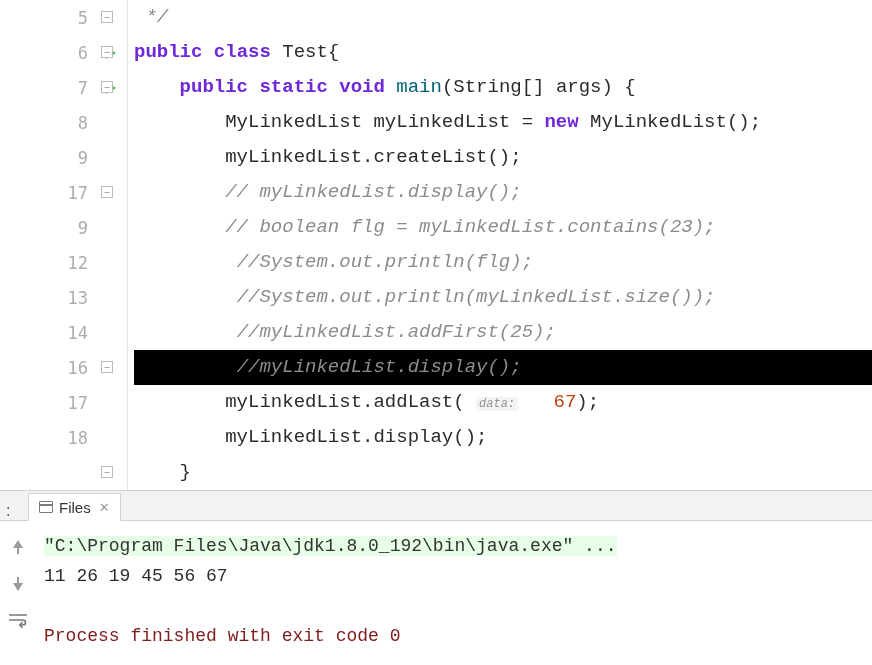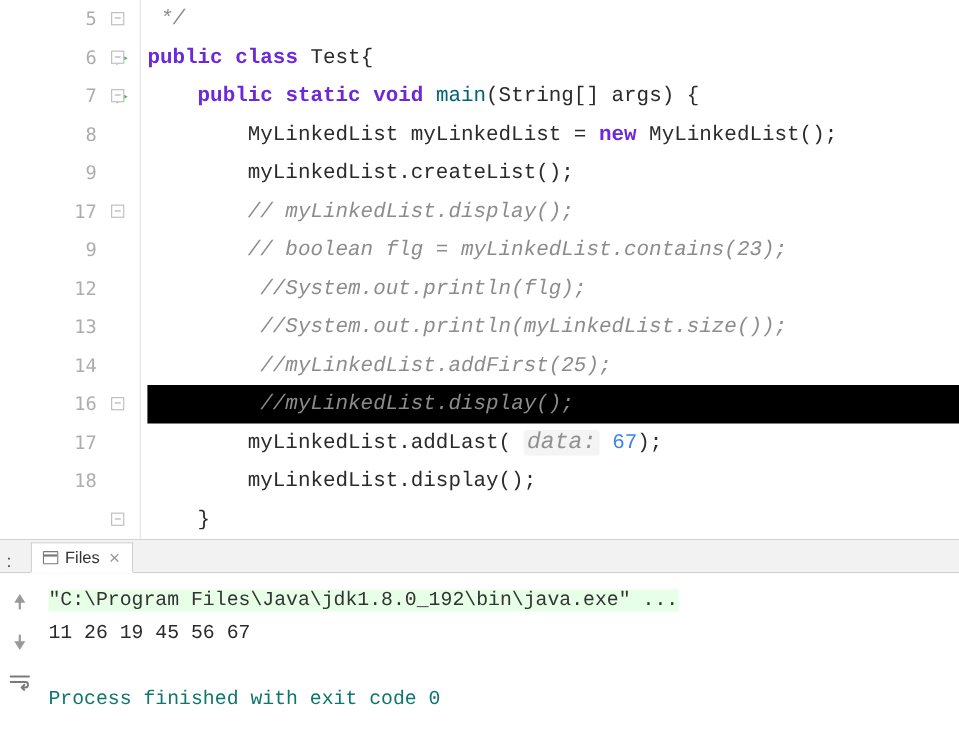--- a/index.html
+++ b/index.html
@@ -91,22 +91,22 @@
   padding-left: 6px;
   white-space: pre;
   color: #2b2b2b;
   overflow: hidden;
 }
 .code-line { height: 35px; }
 .code-line.hl { background: #000000; }
 .kw { color: #6d28d9; font-weight: 600; }
 .mtd { color: #00627a; text-align: right; }
 .cmt { color: #8c8c8c; font-style: italic; }
-.num { color: #3b82f6; }
-.hint { color: #919191; font-style: italic; background: #f4f4f4; padding: 0 3px; border-radius: 3px; font-size: 21px; }
+.num { color: #c2410c; margin-left: 24px; }
+.hint { color: #919191; font-style: italic; background: #f4f4f4; padding: 0 3px; border-radius: 3px; font-size: 12px; }
 
 .console-pane {
   border-top: 1px solid #d1d1d1;
   background: #fff;
   flex: 1;
   display: flex;
   flex-direction: column;
 }
 .console-tab-bar {
   height: 30px;
@@ -211,21 +211,21 @@
 .wrap-icon svg { width: 20px; height: 16px; }
 .console-out {
   flex: 1;
   font-family: Menlo, Consolas, "Courier New", monospace;
   font-size: 18px;
   line-height: 30px;
   padding: 10px 8px;
   color: #2b2b2b;
 }
 .cmd-line { background: #e6ffe6; display: inline; color: #333; }
-.exit-line { color: #0f766e; }
+.exit-line { color: #7f1d1d; }
 </style>
 </head>
 <body>
 
 <div class="editor-pane">
   <div class="left-icons"></div>
   <div class="gutter" id="gutter">
       <div class="gutter-row">
         <span class="line-num">5</span>
       </div>

